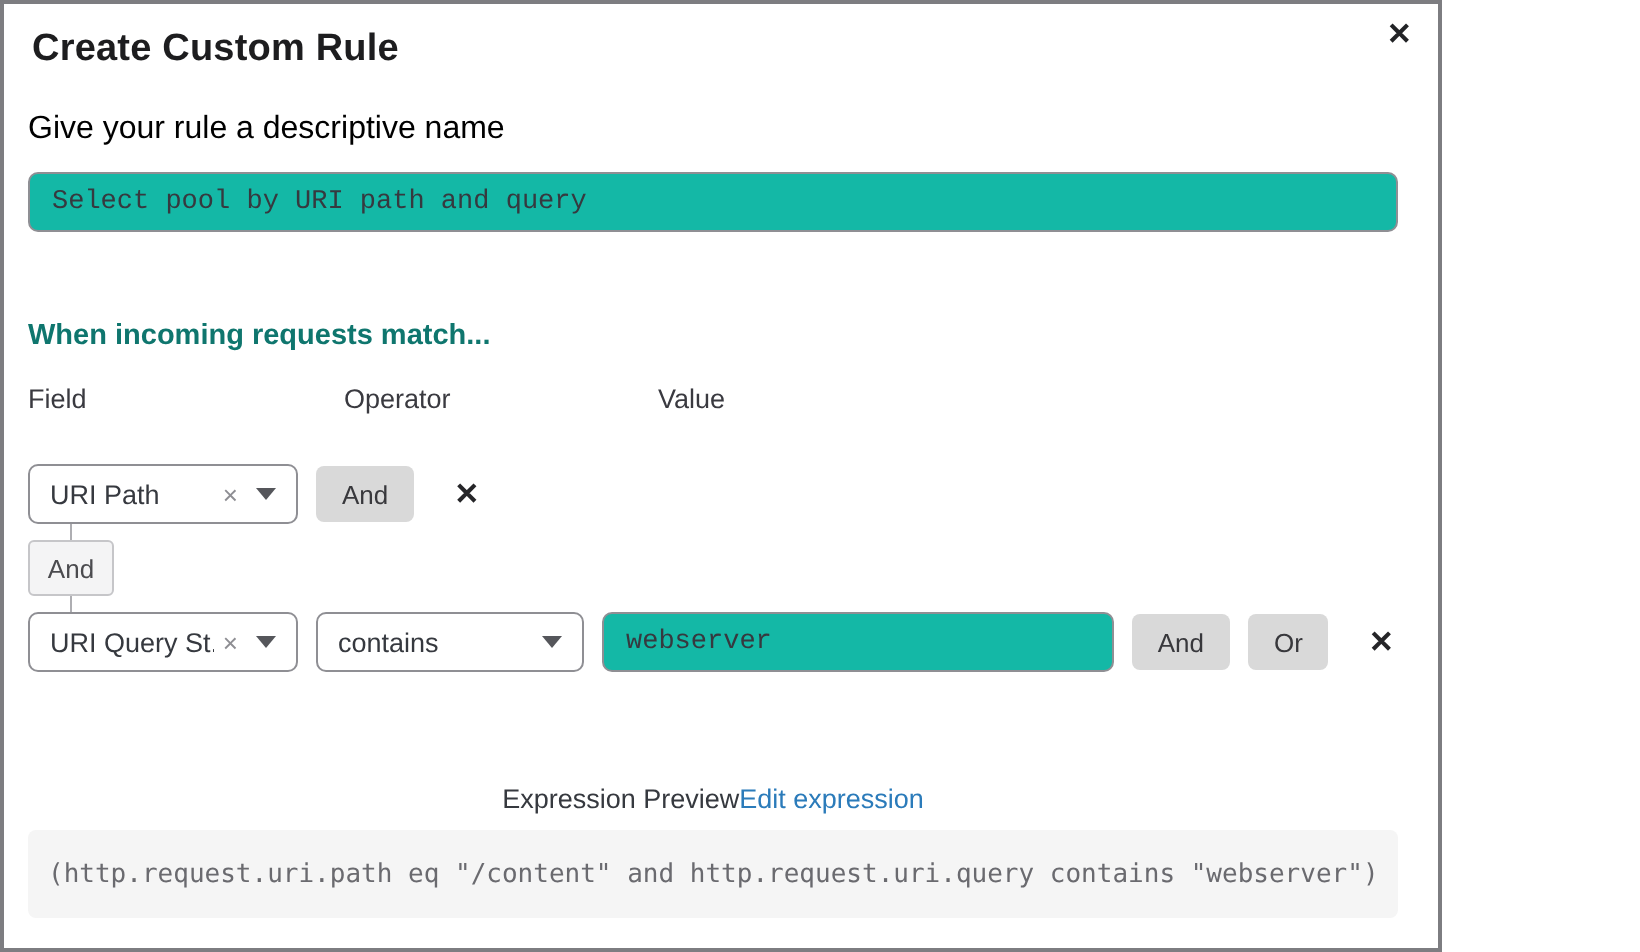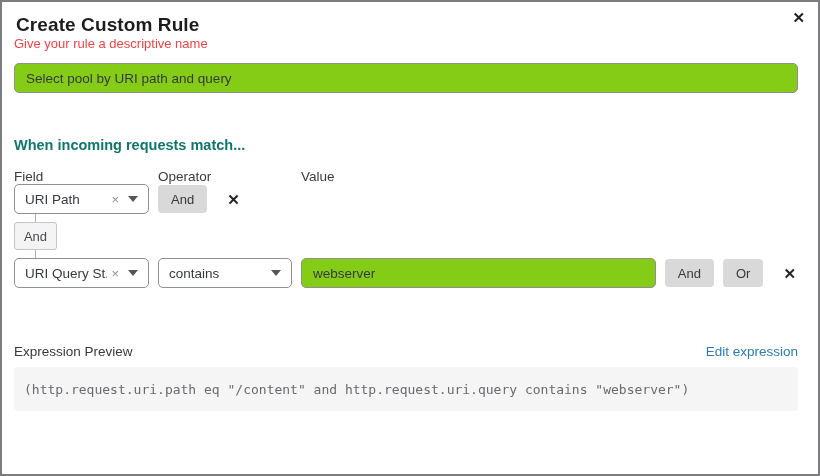--- a/index.html
+++ b/index.html
@@ -3,21 +3,21 @@
 <meta charset="utf-8">
 <style>
   * { box-sizing: border-box; margin: 0; padding: 0; }
   html, body { background: #fff; }
   body {
     width: 820px; height: 476px;
     font-family: "Liberation Sans", sans-serif;
     overflow: hidden;
   }
   .modal {
-    width: 820px; height: 476px;
+    width: 721px; height: 476px;
     background: #ffffff;
     border: 2px solid #7d7d81;
     position: relative;
     padding: 10px 20px 0 12px;
   }
   .modal-title {
     margin: 2px 0 0 2px;
     font-size: 19px;
     font-weight: 700;
     color: #1d1d1f;
@@ -31,56 +31,56 @@
     color: #222326;
     cursor: pointer;
     line-height: 18px;
   }
   .section-label {
     margin-top: 18px;
     font-size: 14px;
     color: #3a3a40;
   }
   .helper-text {
-    margin-top: 0;
-    font-size: 13px;
-    color: #ef4444;
+    margin-top: 20px;
+    font-size: 16px;
+    color: #000000;
   }
   .text-input {
     display: block;
     width: 100%;
     height: 30px;
     border: 1px solid #8f8f94;
     border-radius: 5px;
     padding: 12px 11px;
-    font-family: Liberation Sans, sans-serif;
+    font-family: Liberation Mono, monospace;
     font-size: 13.5px;
     color: #36393f;
-    background: #84cc16;
+    background: #14b8a6;
     outline: none;
   }
   .rule-name-input { margin-top: 12px; }
   .match-heading {
     margin-top: 44px;
     font-size: 14.5px;
     font-weight: 700;
     color: #0f766e;
   }
   .col-labels {
     margin-top: 16px;
     display: flex;
-    gap: 9px;
+    gap: 23px;
     font-size: 13.5px;
     color: #3a3a40;
   }
   .col-field-w { width: 135px; }
   .col-op-w    { width: 134px; }
   .col-val-w   { flex: 1; }
   .match-row {
-    margin-top: 0;
+    margin-top: 25px;
     display: flex;
     gap: 9px;
     align-items: center;
   }
   .select {
     height: 30px;
     border: 1px solid #8f8f94;
     border-radius: 5px;
     background: #fff;
     display: flex;
@@ -144,21 +144,21 @@
     border: 1px solid #c6c6c9;
     border-radius: 3px;
     font-size: 13px;
     color: #4b4b4f;
     line-height: 1;
   }
   .expr-header {
     margin-top: 56px;
     display: flex;
     align-items: center;
-    justify-content: space-between;
+    justify-content: center;
   }
   .expr-label { font-size: 13.5px; color: #36393f; }
   .expr-edit-link {
     font-size: 13.5px;
     color: #2b7bba;
     text-decoration: none;
     cursor: pointer;
   }
   .expr-code {
     margin-top: 8px;

